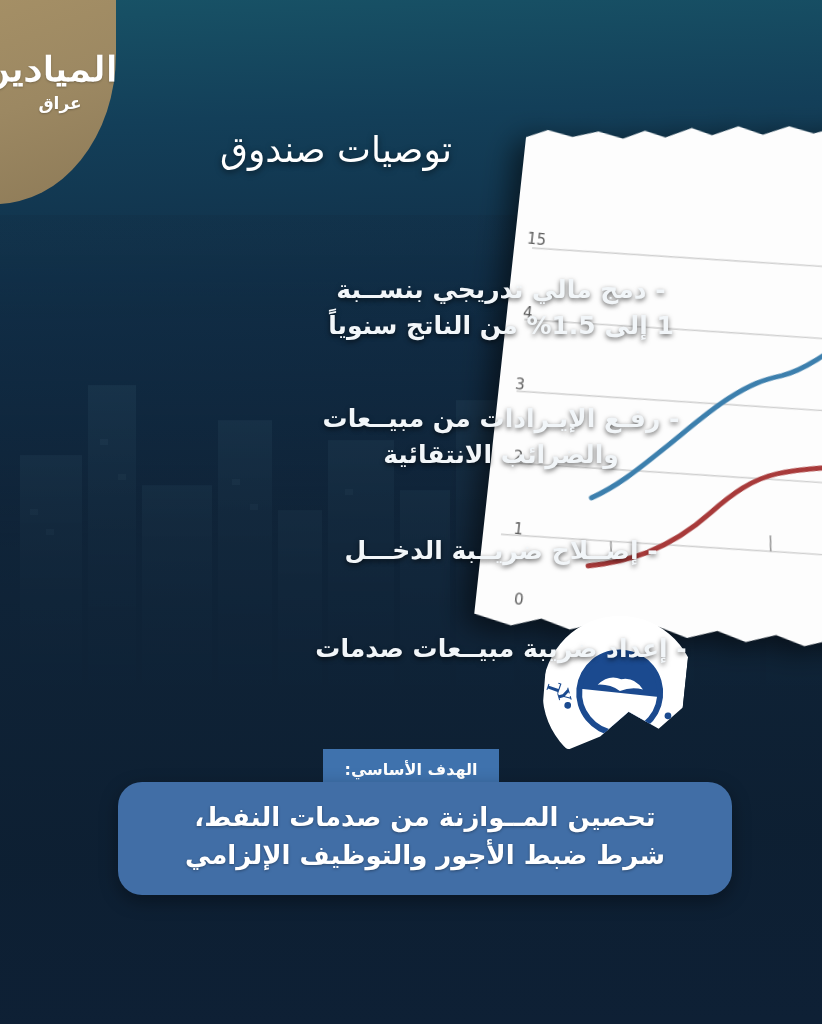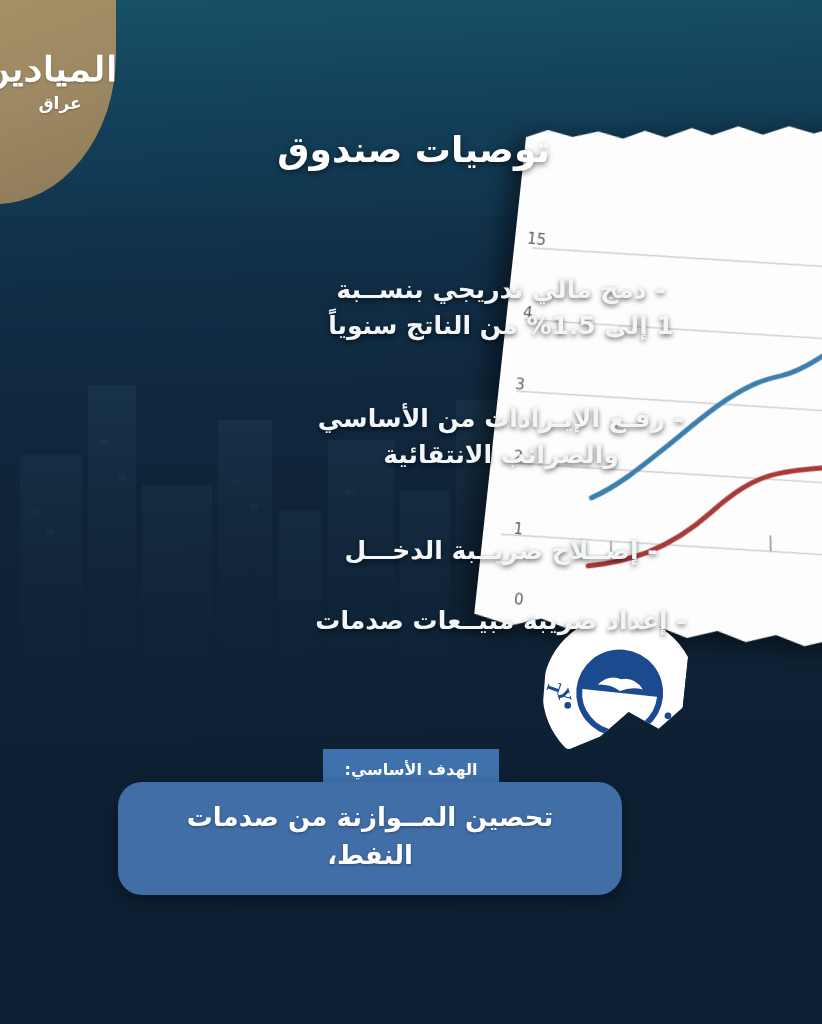--- a/index.html
+++ b/index.html
@@ -119,23 +119,23 @@
     position:absolute;
     left: 536px; top: 606px;
     width: 168px; height: 168px;
     transform: rotate(6deg);
   }
 
   
   .headline {
     position:absolute; top:126px; right:272px;
     width: 330px;
-    text-align:right;
+    text-align:left;
     color:#ffffff;
-    font-weight:700;
+    font-weight:400;
     font-size:36px;
     line-height:1.34;
     letter-spacing:0px;
     text-shadow:0 2px 6px rgba(0,0,0,.55);
   }
 
   
   .bullets {
     position:absolute; top:272px; right:96px;
     width: 450px;
@@ -144,39 +144,39 @@
   .bullet {
     color:#f2f6f9;
     font-size:25px;
     font-weight:700;
     line-height:1.45;
     text-align:center;
     text-shadow:0 2px 5px rgba(0,0,0,.6);
   }
   .b1 { margin-bottom:56px; }
   .b2 { margin-bottom:60px; }
-  .b3 { margin-bottom:34px; }
+  .b3 { margin-bottom:62px; }
 
   
   .goal-tag {
     position:absolute; top:749px; left:0; right:0;
     text-align:center;
   }
   .goal-tag span {
     display:inline-block;
     background:#3f72ad;
     color:#ffffff;
     font-size:16px; font-weight:700;
     padding:12px 22px 7px;
     line-height:1.1;
   }
   .goal-box {
     position:absolute;
     left: 118px; top: 782px;
-    width: 504px;
+    width: 614px;
     background:#416ea6;
     border-radius:24px;
     padding:16px 26px 20px;
     text-align:center;
     box-shadow:0 6px 18px rgba(0,0,0,.35);
   }
   .goal-box .line {
     color:#ffffff;
     font-size:26px;
     font-weight:700;
@@ -288,31 +288,32 @@
   <div class="headline">
     <div>توصيات صندوق</div>
   </div>
 
   <div class="bullets">
     <div class="bullet b1">
       <div>- دمج مالي تدريجي بنســبة</div>
       <div>1 إلى 1.5% من الناتج سنوياً</div>
     </div>
     <div class="bullet b2">
-      <div>- رفـع الإيـرادات من الأساسي</div>
+      <div>- رفـع الإيـرادات من مبيــعات</div>
       <div>والضرائب الانتقائية</div>
     </div>
     <div class="bullet b3">
       <div>- إصــلاح ضريــبة الدخـــل</div>
     </div>
     <div class="bullet">
       <div>- إعداد ضريبة مبيــعات صدمات</div>
     </div>
   </div>
 
   <div class="goal-tag">
     <span>الهدف الأساسي:</span>
   </div>
   <div class="goal-box">
     <div class="line">تحصين المــوازنة من صدمات النفط،</div>
+    <div class="line">شرط ضبط الأجور والتوظيف الإلزامي</div>
   </div>
 
 </div>
 
 </body></html>

